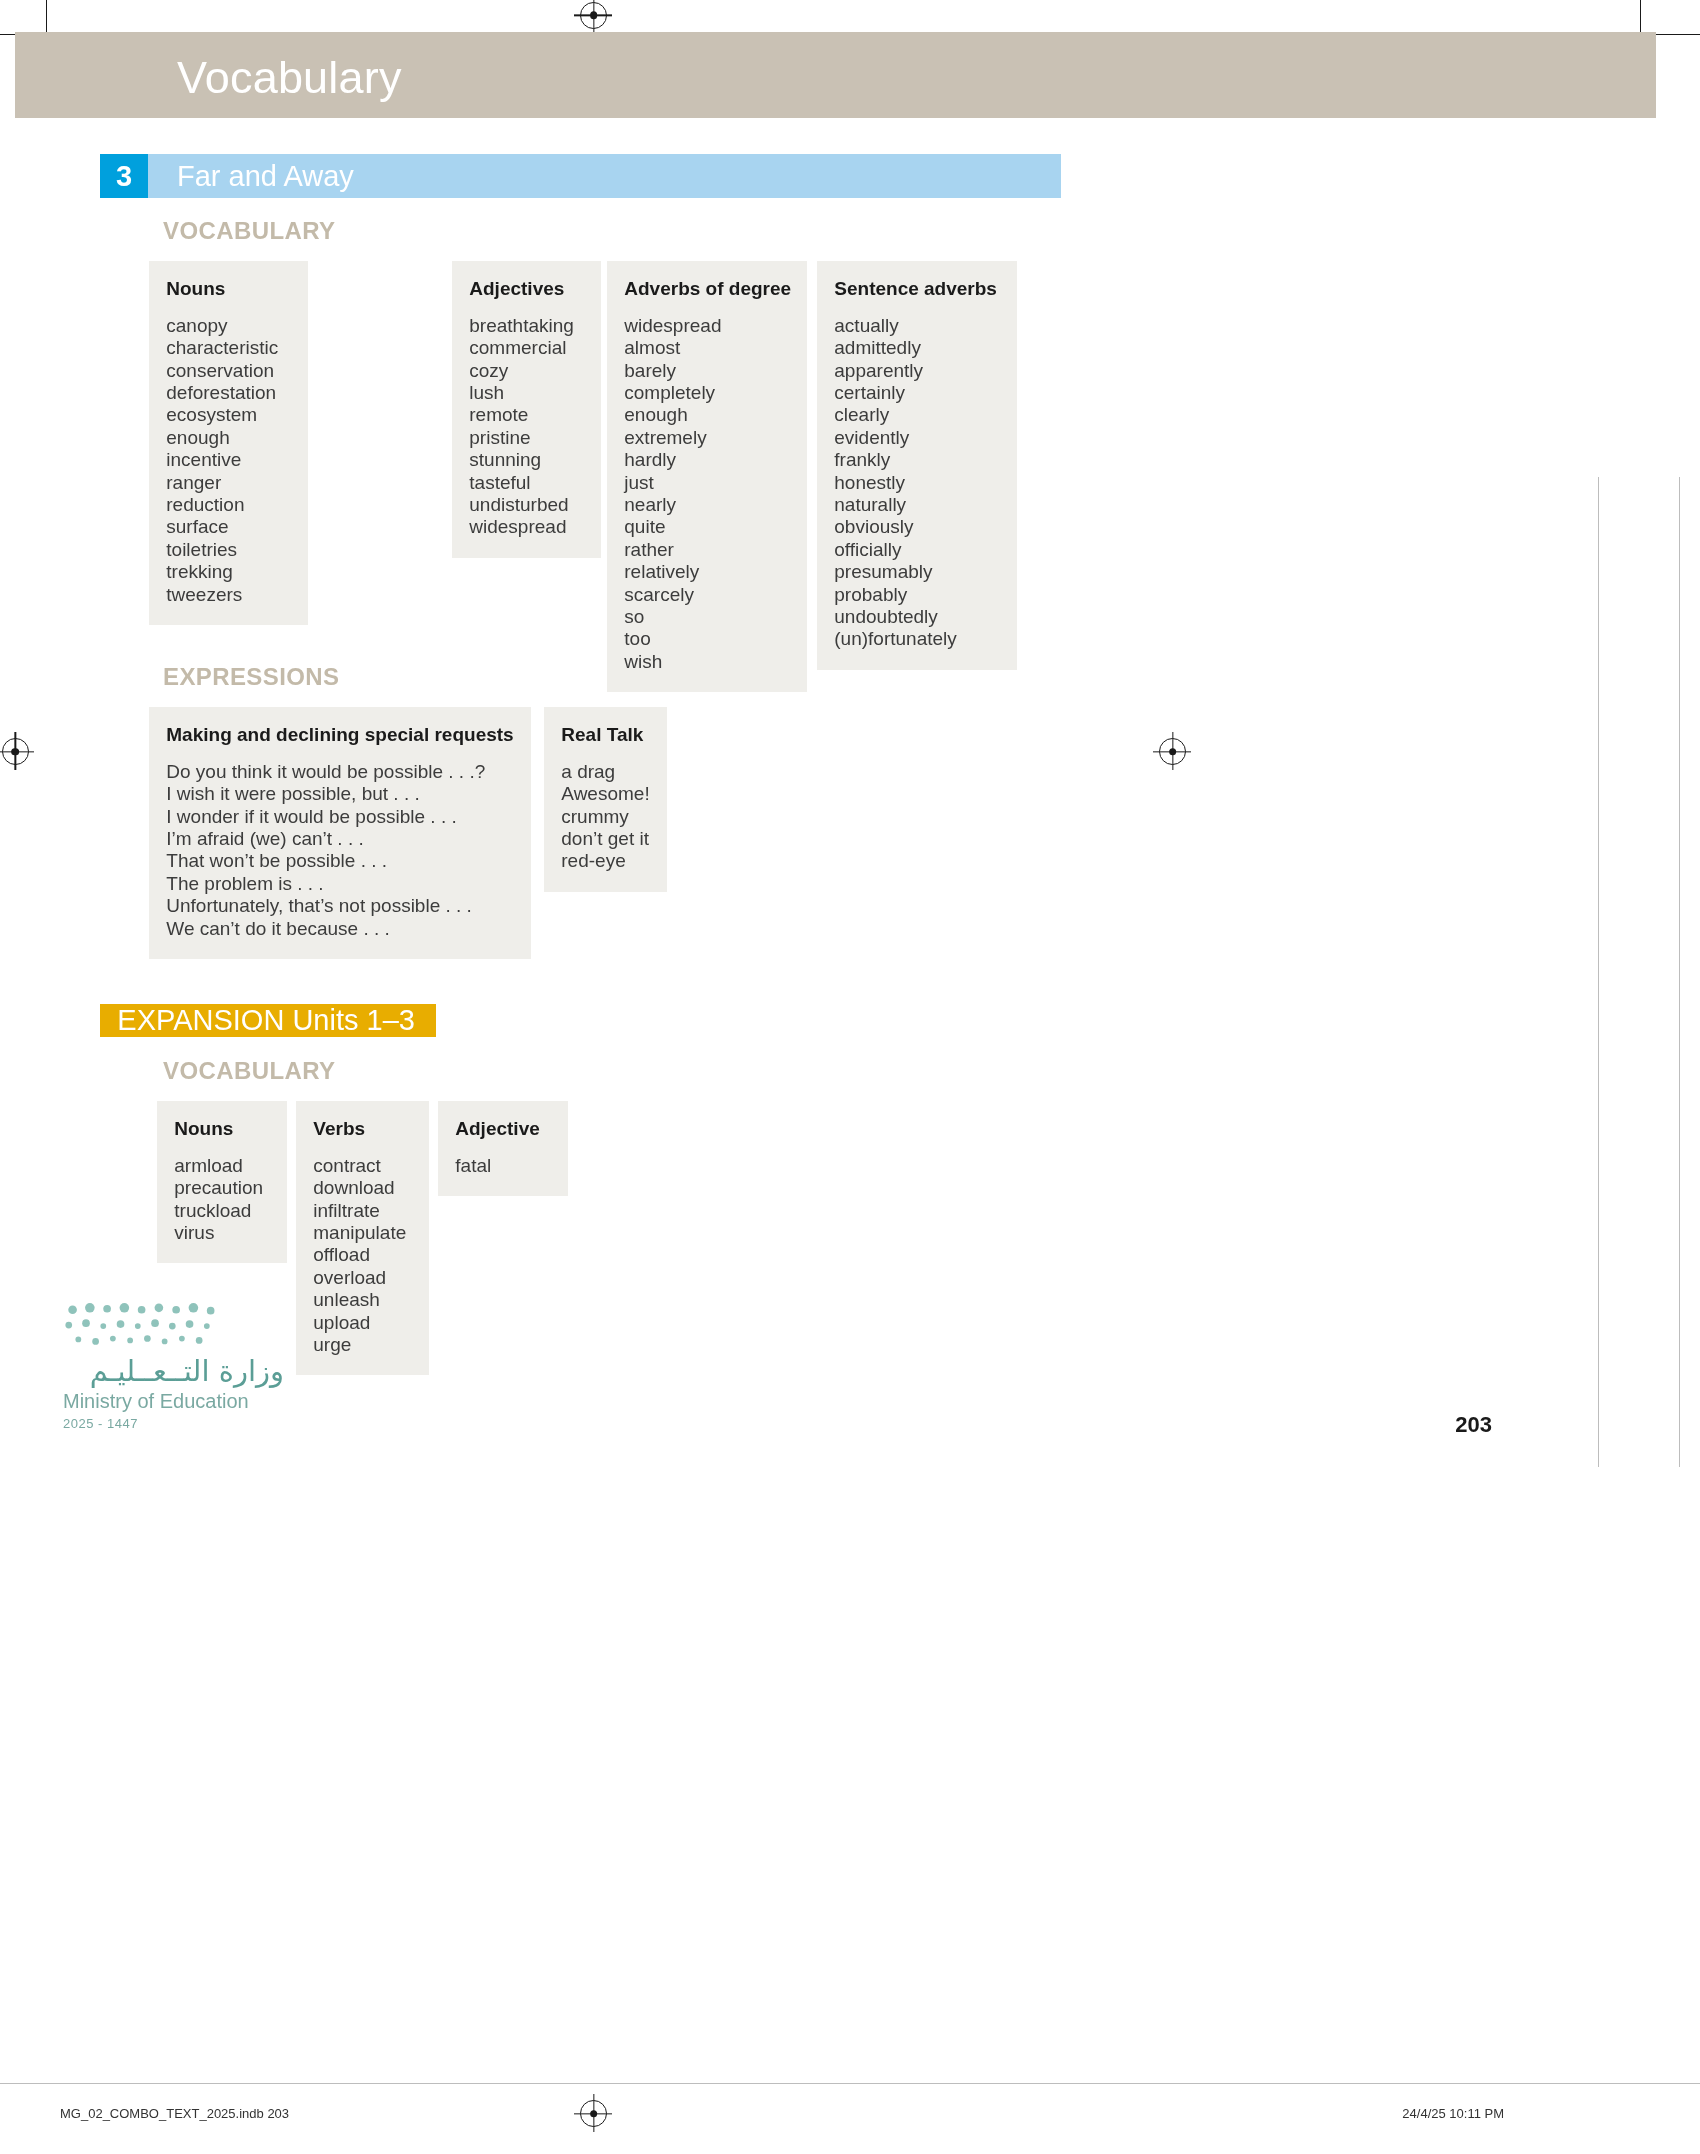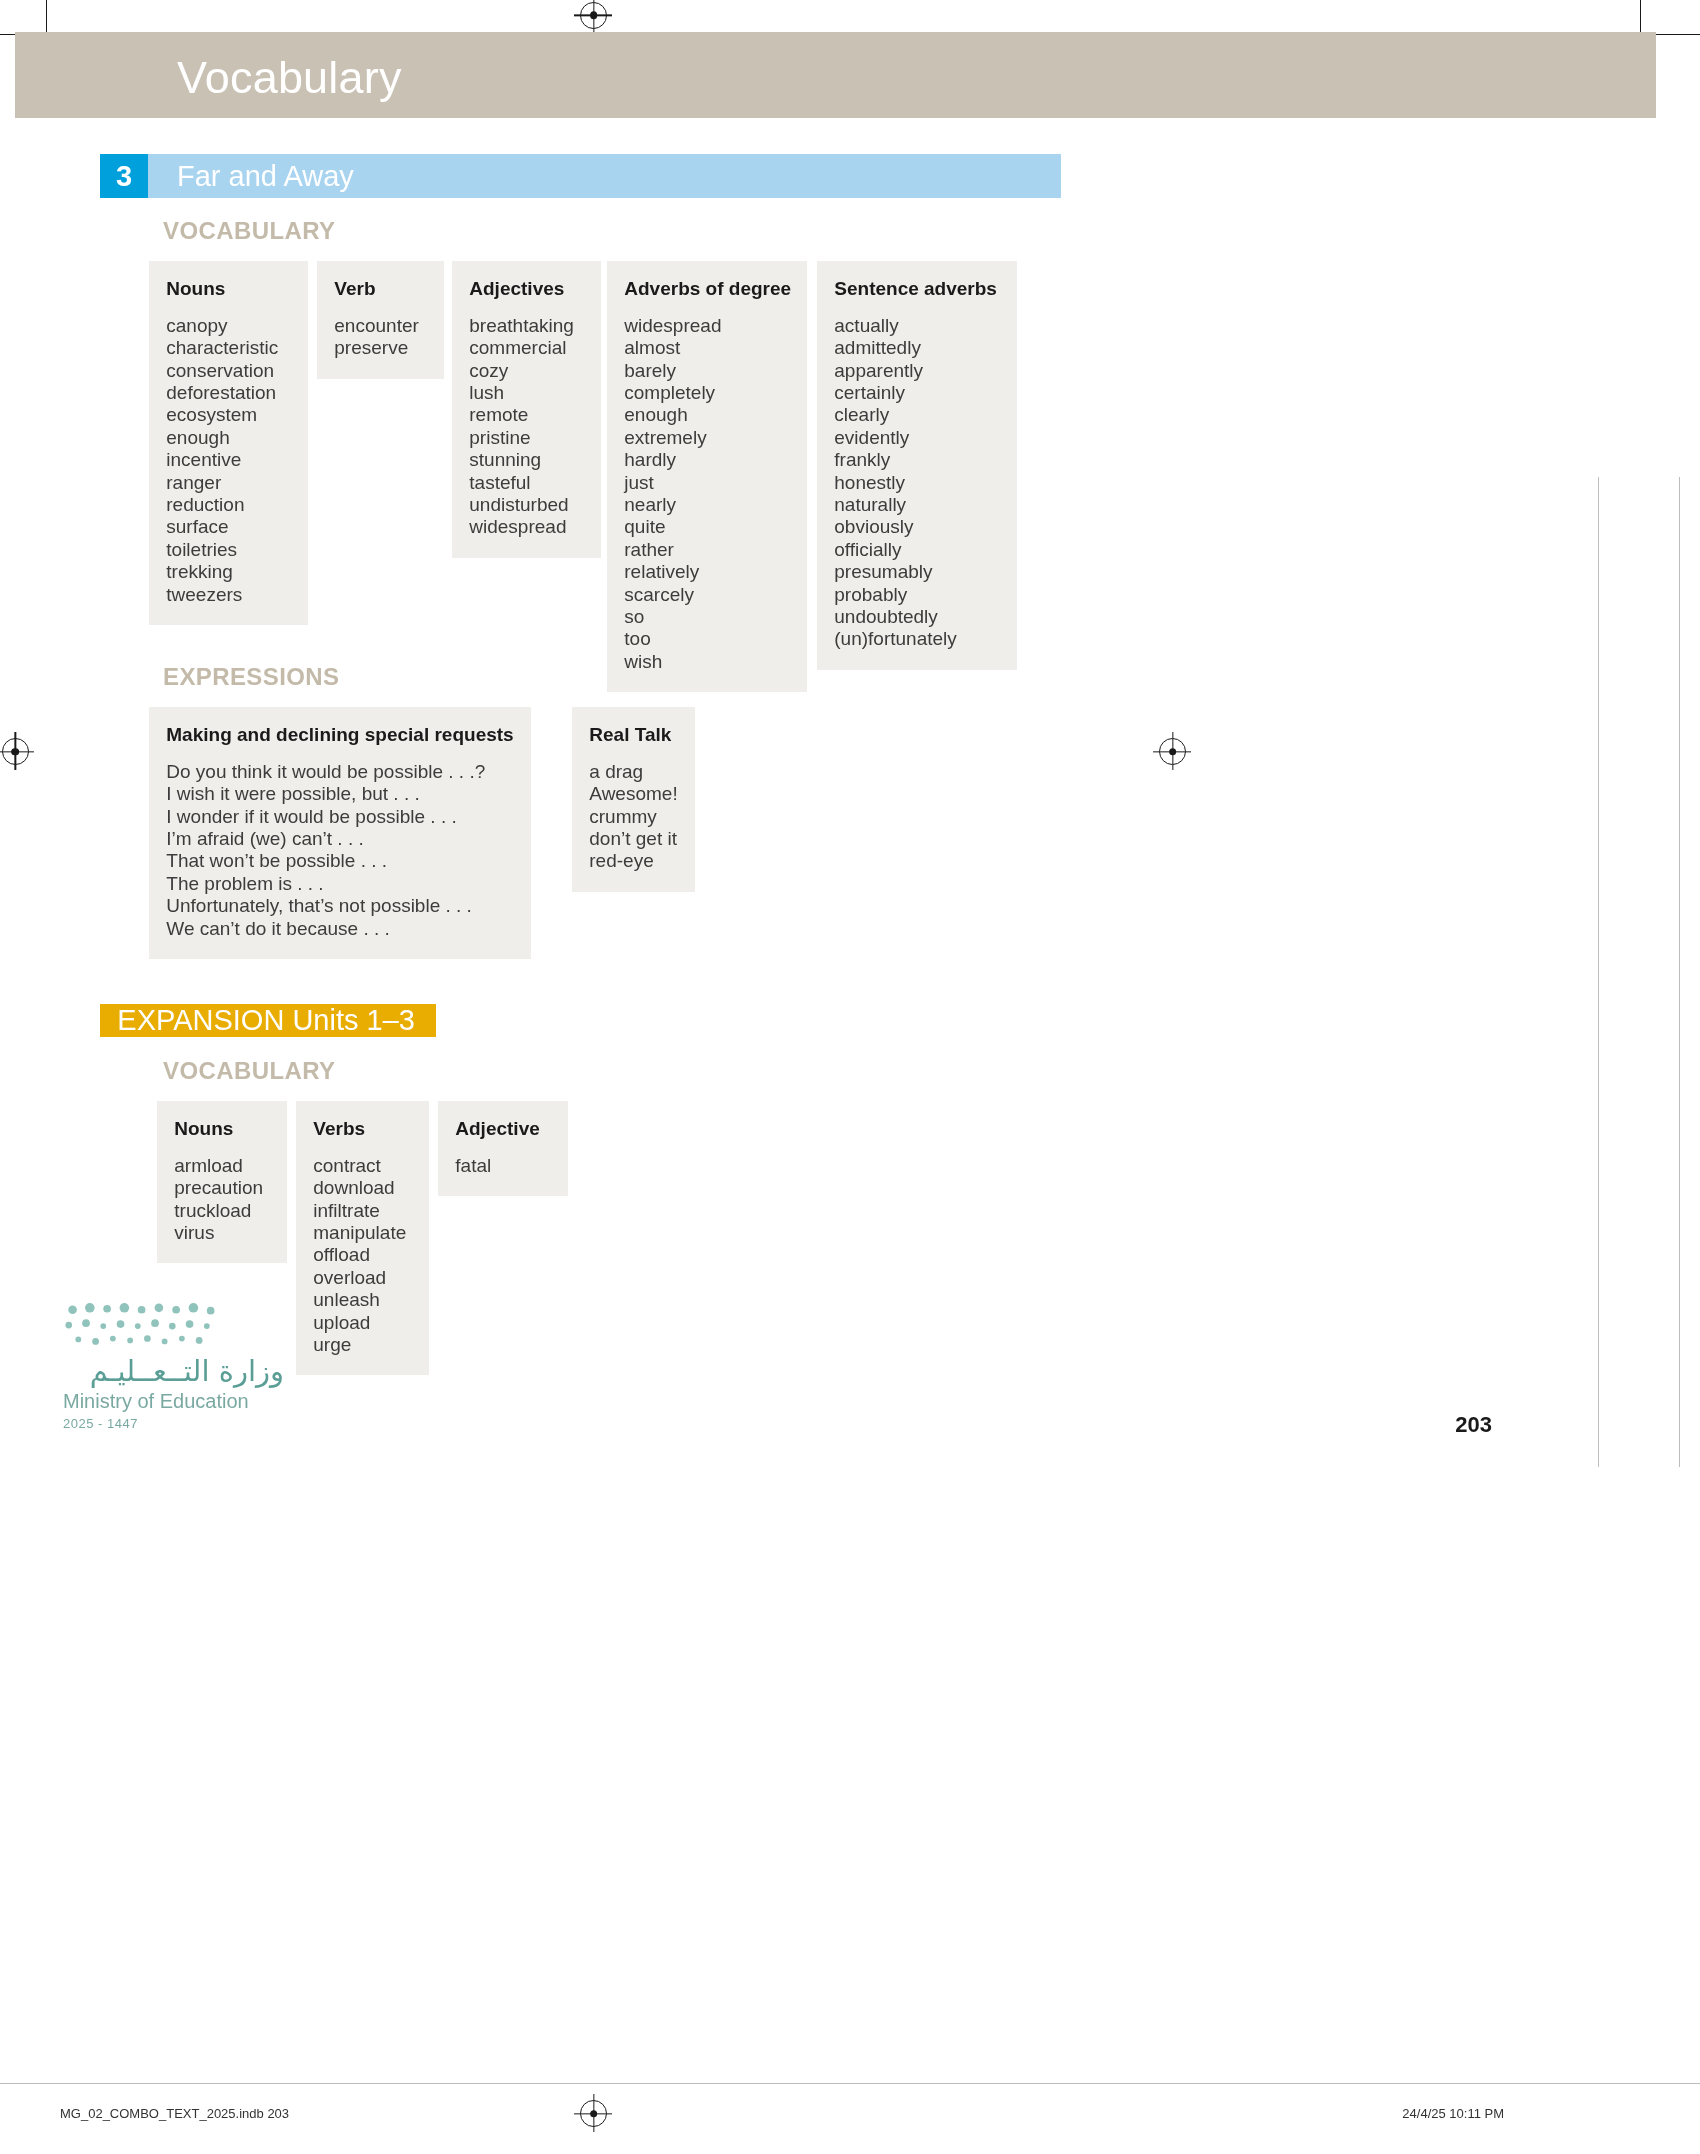--- a/index.html
+++ b/index.html
@@ -233,27 +233,20 @@
       <li>incentive</li>
       <li>ranger</li>
       <li>reduction</li>
       <li>surface</li>
       <li>toiletries</li>
       <li>trekking</li>
       <li>tweezers</li>
     </ul>
   </div>
 
-  <div class="box" style="left:317px; top:261px; width:127px;">
-    <div class="box-title">Verb</div>
-    <ul>
-      <li>encounter</li>
-      <li>preserve</li>
-    </ul>
-  </div>
 
   <div class="box" style="left:452px; top:261px; width:149px;">
     <div class="box-title">Adjectives</div>
     <ul>
       <li>breathtaking</li>
       <li>commercial</li>
       <li>cozy</li>
       <li>lush</li>
       <li>remote</li>
       <li>pristine</li>
@@ -314,21 +307,21 @@
     <p>Do you think it would be possible . . .?</p>
     <p>I wish it were possible, but . . .</p>
     <p>I wonder if it would be possible . . .</p>
     <p>I’m afraid (we) can’t . . .</p>
     <p>That won’t be possible . . .</p>
     <p>The problem is . . .</p>
     <p>Unfortunately, that’s not possible . . .</p>
     <p>We can’t do it because . . .</p>
   </div>
 
-  <div class="box lines" style="left:544px; top:707px; width:123px;margin-left:28px;">
+  <div class="box lines" style="left:544px; top:707px; width:123px;">
     <div class="box-title">Real Talk</div>
     <p>a drag</p>
     <p>Awesome!</p>
     <p>crummy</p>
     <p>don’t get it</p>
     <p>red-eye</p>
   </div>
 
   <div class="exp-bar">
     <div class="exp-label">EXPANSION Units  1–3</div>

